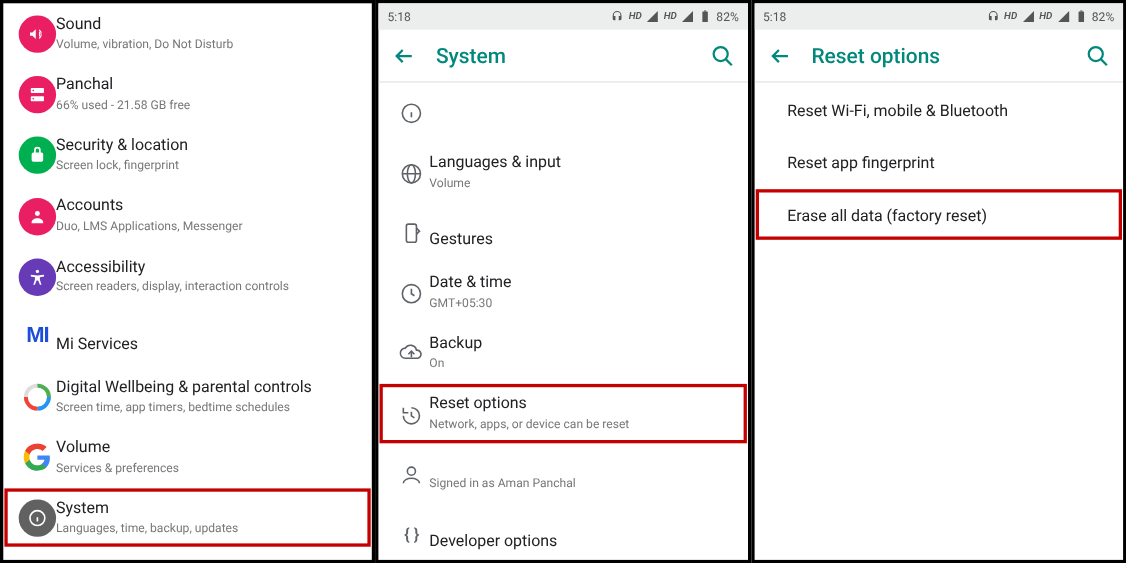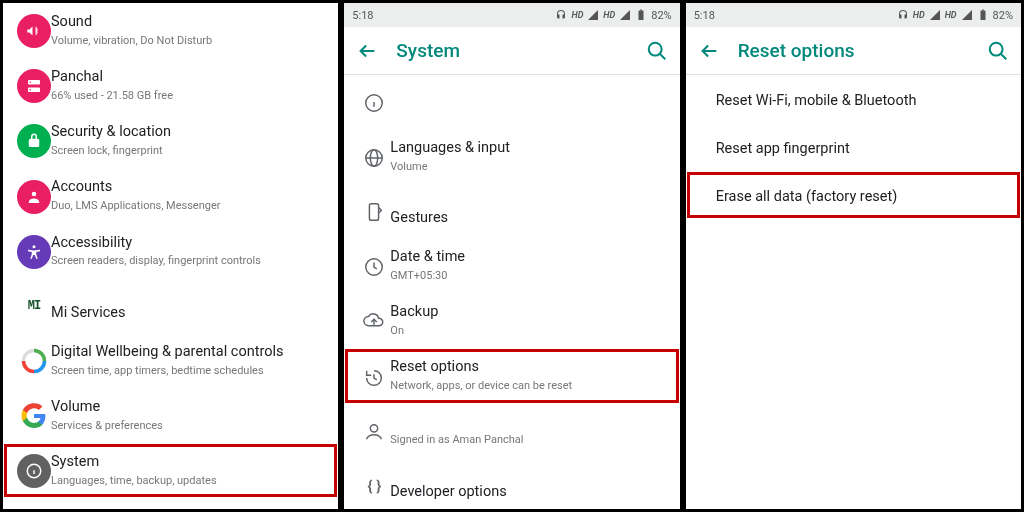--- a/index.html
+++ b/index.html
@@ -17,21 +17,21 @@
   .row.highlight { outline: 3px solid #c40000; outline-offset: -4px; }
   .row .icon { width: 32px; height: 32px; display: flex; align-items: center; justify-content: center; flex-shrink: 0; }
   .row .icon.circle { border-radius: 50%; color: #fff; }
   .row .icon.outline svg { stroke: #5f6368; fill: none; stroke-width: 1.6; }
   .row .icon.outline { color: #5f6368; }
   .row .tcol { display: flex; flex-direction: column; line-height: 1.3; }
   .row .title { font-size: 14.5px; color: #202124; }
   .row .sub { font-size: 11px; color: #777; margin-top: 2px; }
   .panel1 .row .icon { width: 34px; height: 34px; }
   .panel3 .row { padding: 14px 16px 14px 30px; min-height: 48px; }
-  .mi-logo { font-family: Liberation Mono, monospace; font-weight: 700; font-size: 12px; color: #14532d; letter-spacing: -1px; }
+  .mi-logo { font-family: Liberation Sans, sans-serif; font-weight: 700; font-size: 20px; color: #1d4ed8; letter-spacing: -1px; }
   .g-logo { width: 26px; height: 26px; }
 </style>
 </head>
 <body>
 
 <div class="panel panel1">
   <div class="list">
 
     <div class="row">
       <div class="icon circle" style="background:#e91e63">
@@ -87,21 +87,21 @@
 
     <div class="row">
       <div class="icon circle" style="background:#673ab7">
         <svg viewBox="0 0 24 24" width="18" height="18" fill="#fff">
             <circle cx="12" cy="5" r="2"></circle>
             <path d="M4 9l8 1 8-1v2l-5 1v3l2 6h-2l-2-5h-2l-2 5H7l2-6v-3L4 11V9z"></path>
           </svg>
       </div>
       <div class="tcol">
           <span class="title">Accessibility</span>
-          <span class="sub">Screen readers, display, fingerprint controls</span>
+          <span class="sub">Screen readers, display, interaction controls</span>
         </div>
     </div>
 
     <div class="row">
       <div class="icon">
           <span class="mi-logo">MI</span>
         </div>
       <div class="tcol">
           <span class="title">Mi Services</span>
         </div>

